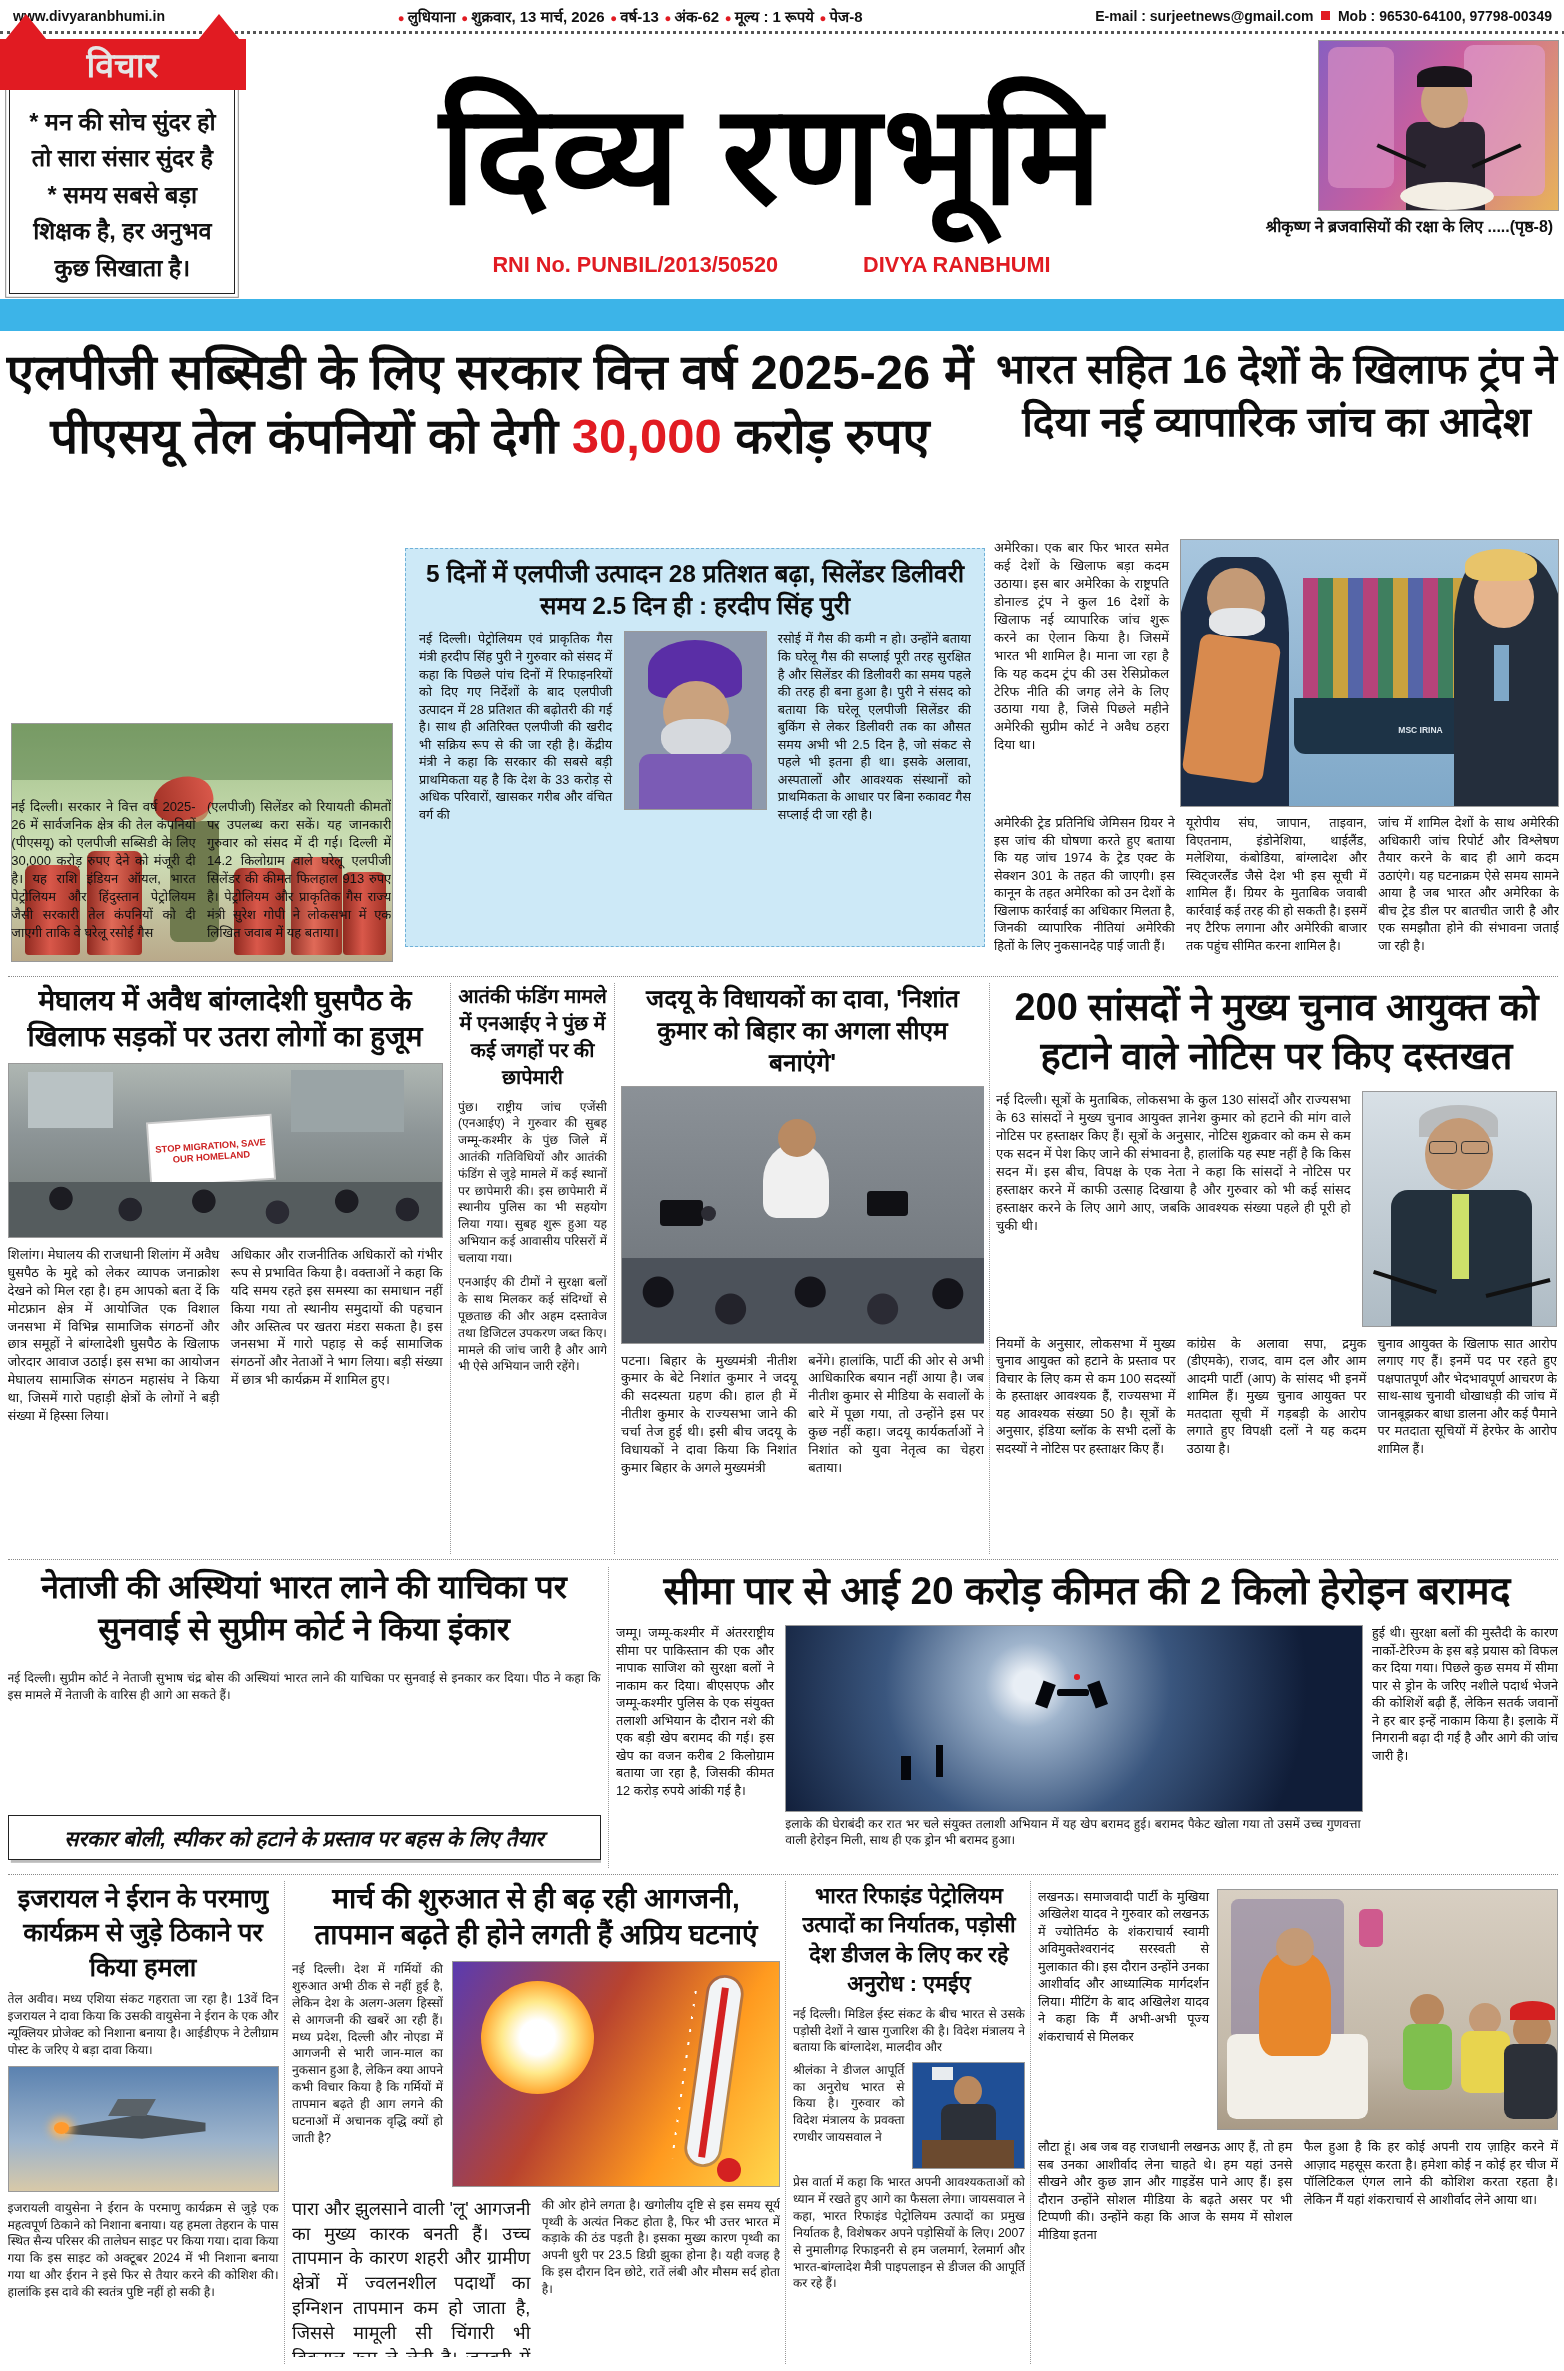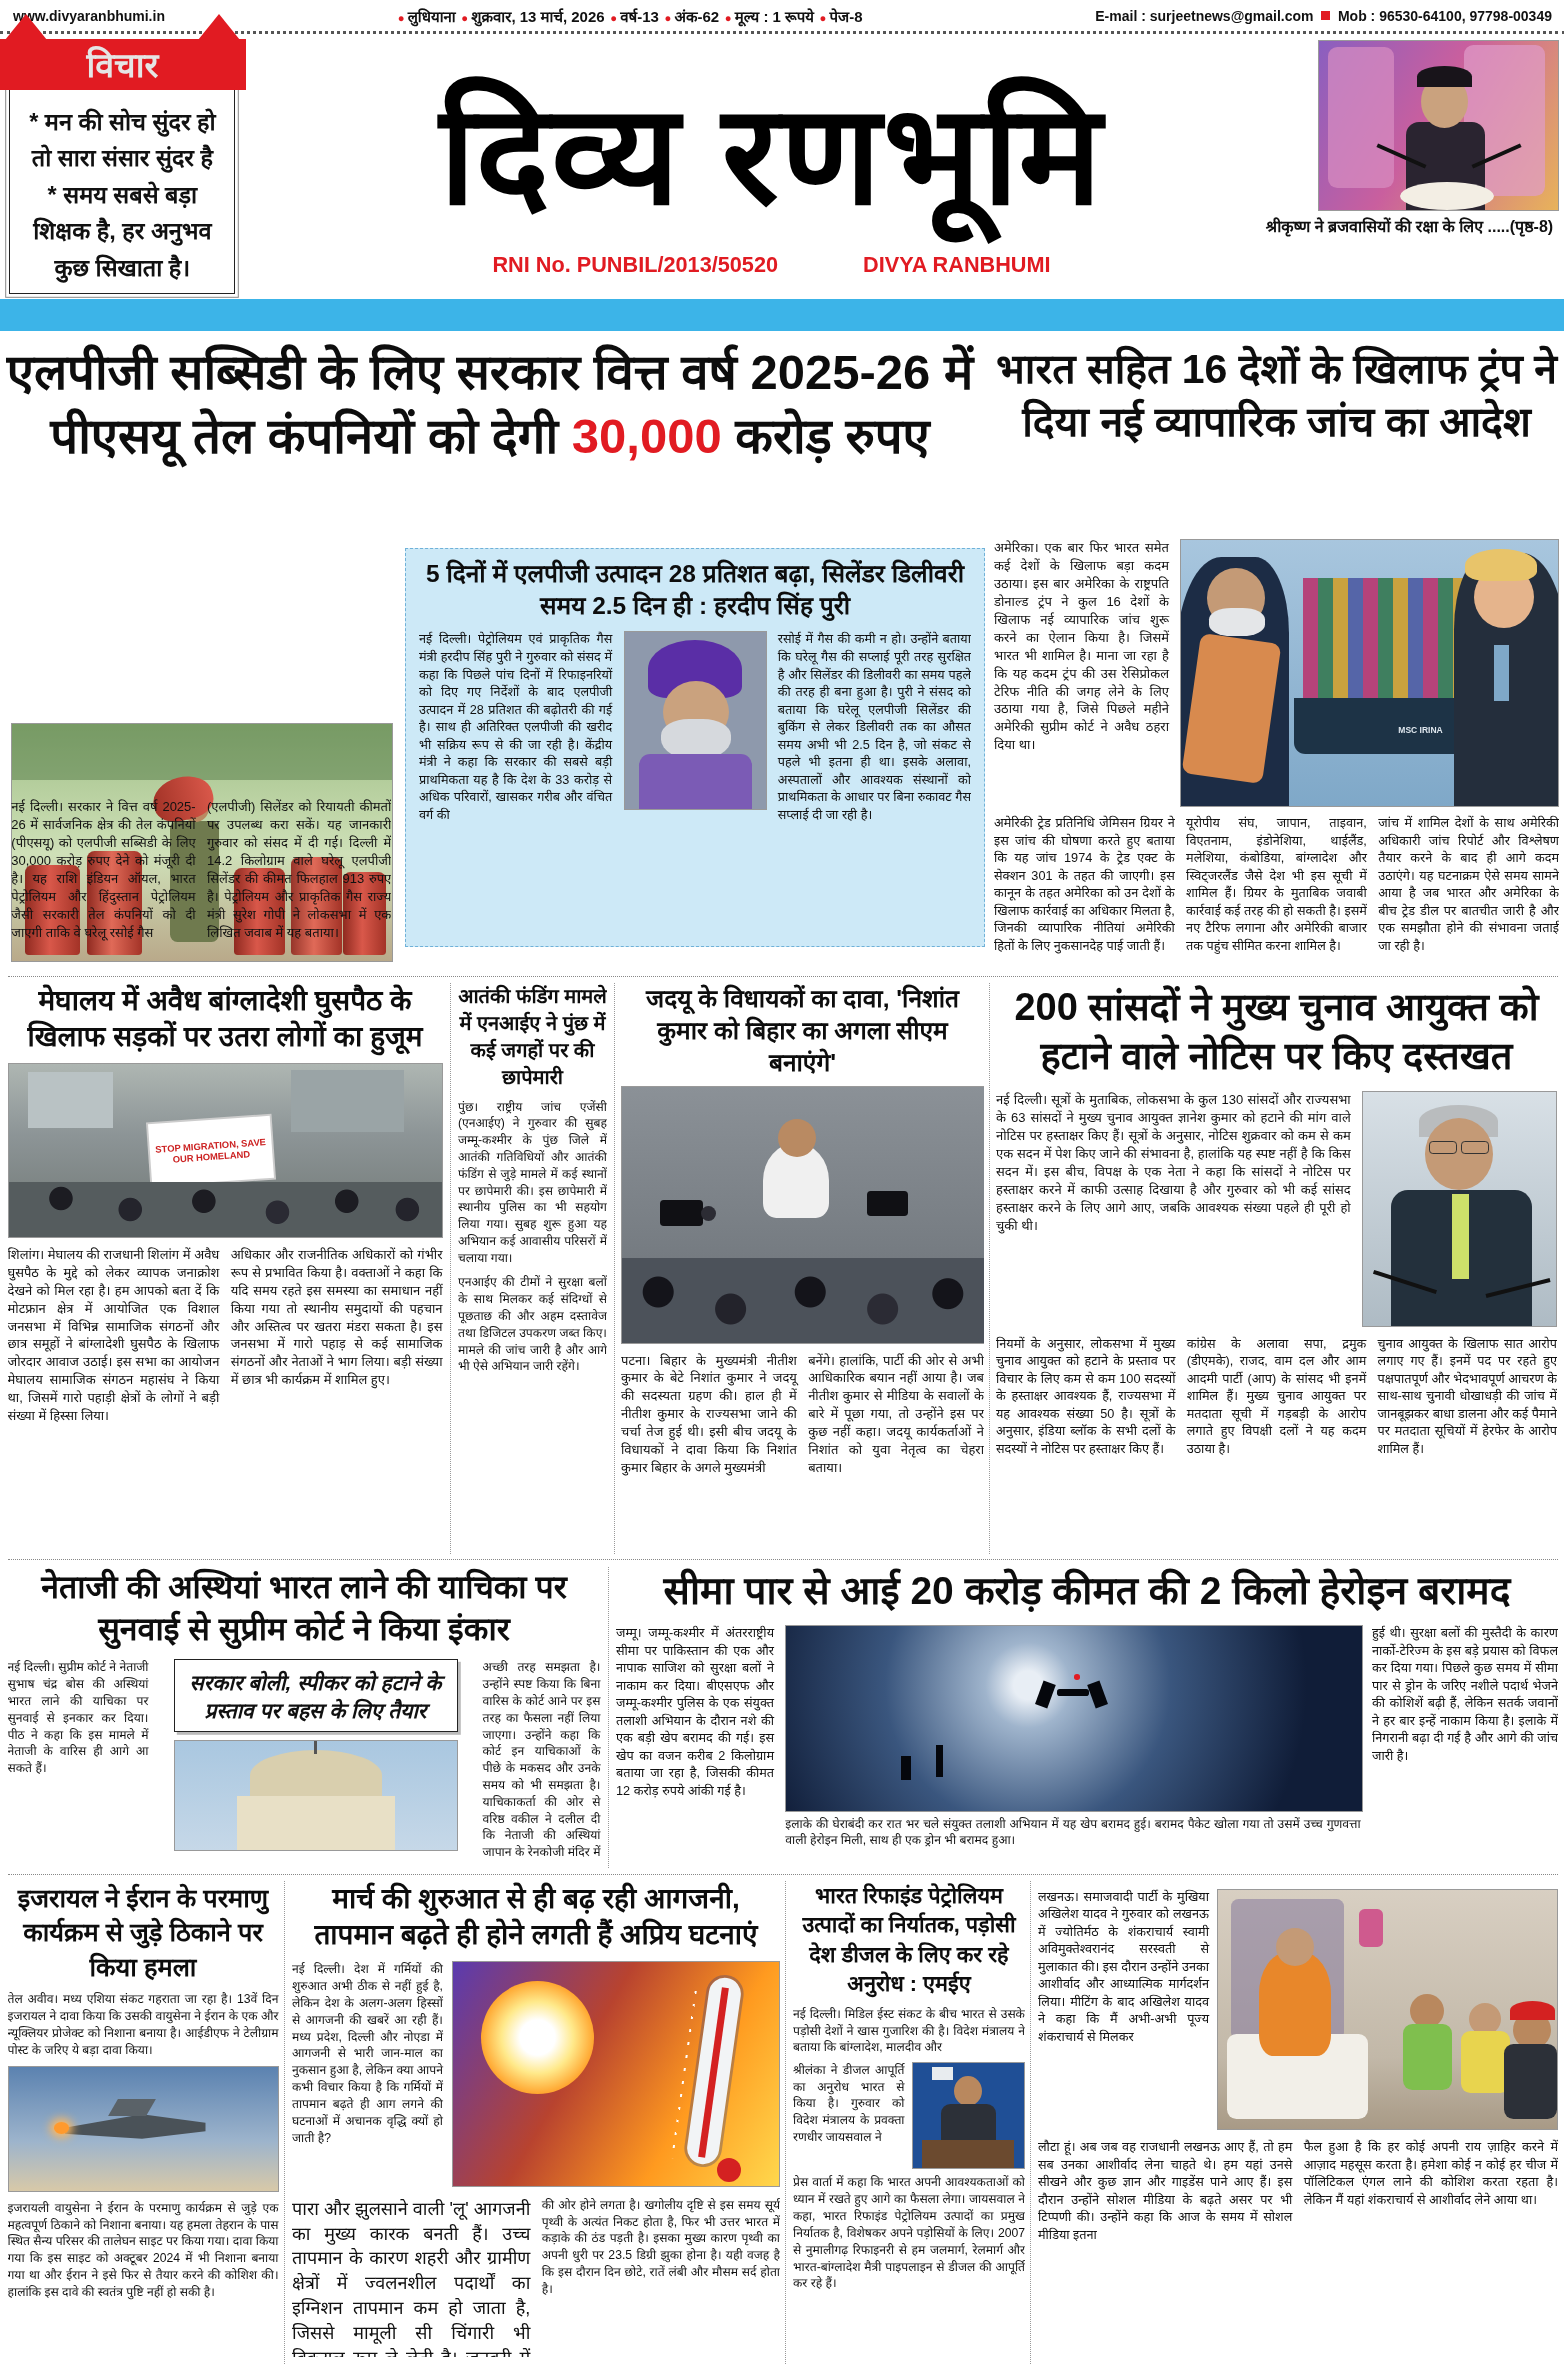--- a/index.html
+++ b/index.html
@@ -229,21 +229,21 @@
       <p class="body" style="flex:1;font-size:12.7px;">नियमों के अनुसार, लोकसभा में मुख्य चुनाव आयुक्त को हटाने के प्रस्ताव पर विचार के लिए कम से कम 100 सदस्यों के हस्ताक्षर आवश्यक हैं, राज्यसभा में यह आवश्यक संख्या 50 है। सूत्रों के अनुसार, इंडिया ब्लॉक के सभी दलों के सदस्यों ने नोटिस पर हस्ताक्षर किए हैं।</p>
       <p class="body" style="flex:1;font-size:12.7px;">कांग्रेस के अलावा सपा, द्रमुक (डीएमके), राजद, वाम दल और आम आदमी पार्टी (आप) के सांसद भी इनमें शामिल हैं। मुख्य चुनाव आयुक्त पर मतदाता सूची में गड़बड़ी के आरोप लगाते हुए विपक्षी दलों ने यह कदम उठाया है।</p>
       <p class="body" style="flex:1;font-size:12.7px;">चुनाव आयुक्त के खिलाफ सात आरोप लगाए गए हैं। इनमें पद पर रहते हुए पक्षपातपूर्ण और भेदभावपूर्ण आचरण के साथ-साथ चुनावी धोखाधड़ी की जांच में जानबूझकर बाधा डालना और कई पैमाने पर मतदाता सूचियों में हेरफेर के आरोप शामिल हैं।</p>
     </div>
   </div>
 
   <div class="abs hdot" style="top:1559px;"></div>
 
   <div class="abs" style="left:7.5px;top:1567px;width:593px;height:301px;overflow:hidden;">
     <div class="hl" style="font-size:32px;line-height:1.3;">नेताजी की अस्थियां भारत लाने की याचिका पर सुनवाई से सुप्रीम कोर्ट ने किया इंकार</div>
-    <div style="display:flex;gap:25px;margin-top:9px;height:200px;overflow:hidden;">
+    <div style="display:flex;gap:4px;margin-top:20px;height:200px;overflow:hidden;flex-direction:column;">
       <p class="body" style="flex:0 0 141px;font-size:12.2px;">नई दिल्ली। सुप्रीम कोर्ट ने नेताजी सुभाष चंद्र बोस की अस्थियां भारत लाने की याचिका पर सुनवाई से इनकार कर दिया। पीठ ने कहा कि इस मामले में नेताजी के वारिस ही आगे आ सकते हैं।</p>
       <div style="flex:0 0 282px;display:flex;flex-direction:column;gap:7.5px;">
         <div class="subheadbox">सरकार बोली, स्पीकर को हटाने के प्रस्ताव पर बहस के लिए तैयार</div>
         <div class="ph" style="position:relative;width:282px;height:109px;background:linear-gradient(180deg,#a9c7e0,#c6d8e8);">
           <div style="left:75px;top:9.4px;width:132px;height:51px;background:#d9cfae;border-radius:50% 50% 0 0;"></div>
           <div style="left:62px;top:55px;width:158px;height:55px;background:#e8e0c6;"></div>
           <div style="left:139px;top:-3.8px;width:3.8px;height:17px;background:#555;"></div>
         </div>
       </div>
       <p class="body" style="flex:1;font-size:12.2px;">अच्छी तरह समझता है। उन्होंने स्पष्ट किया कि बिना वारिस के कोर्ट आने पर इस तरह का फैसला नहीं लिया जाएगा। उन्होंने कहा कि कोर्ट इन याचिकाओं के पीछे के मकसद और उनके समय को भी समझता है। याचिकाकर्ता की ओर से वरिष्ठ वकील ने दलील दी कि नेताजी की अस्थियां जापान के रेनकोजी मंदिर में रखी हैं।</p>

